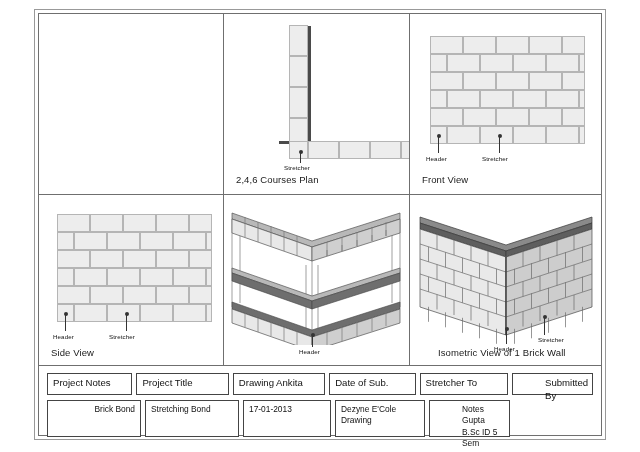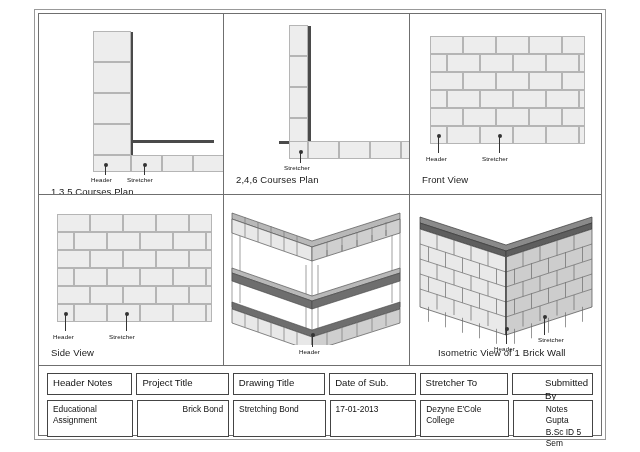--- a/index.html
+++ b/index.html
@@ -127,44 +127,20 @@
 <div id="sheet">
 
   <div class="frame-outer"></div>
   <div class="frame-inner">
 
     <div class="divider div-h" style="left:0px; top:180px; width:562px;"></div>
     <div class="divider div-h" style="left:0px; top:351px; width:562px;"></div>
     <div class="divider div-v" style="left:184px; top:0px; height:351px;"></div>
     <div class="divider div-v" style="left:370px; top:0px; height:351px;"></div>
 
-    <div class="panel" style="left:0px; top:0px; width:184px; height:180px;">
-
-      <div class="plan-shadow" style="left:91px; top:18px; width:3px; height:126px;"></div>
-      <div class="plan-shadow" style="left:55px; top:126px; width:120px; height:3px;"></div>
-
-      <div class="brick" style="left:54px; top:17px; width:38px; height:31px;"></div>
-      <div class="brick" style="left:54px; top:48px; width:38px; height:31px;"></div>
-      <div class="brick" style="left:54px; top:79px; width:38px; height:31px;"></div>
-      <div class="brick" style="left:54px; top:110px; width:38px; height:31px;"></div>
-
-      <div class="brick" style="left:54px; top:141px; width:38px; height:17px;"></div>
-
-      <div class="brick" style="left:92px; top:141px; width:31px; height:17px;"></div>
-      <div class="brick" style="left:123px; top:141px; width:31px; height:17px;"></div>
-      <div class="brick" style="left:154px; top:141px; width:31px; height:17px;"></div>
-
-      <div class="leader" style="left:66px; top:151px; height:10px;"></div>
-      <div class="callout-label" style="left:52px; top:162px;">Header</div>
-
-      <div class="leader" style="left:105px; top:151px; height:10px;"></div>
-      <div class="callout-label" style="left:88px; top:162px;">Stretcher</div>
-
-      <div class="panel-caption" style="left:12px; top:172px;">1,3,5 Courses Plan</div>
-    </div>
 
     <div class="panel" style="left:185px; top:0px; width:185px; height:180px;">
 
       <div class="plan-shadow" style="left:84px; top:12px; width:3px; height:133px;"></div>
       <div class="plan-shadow" style="left:55px; top:127px; width:123px; height:3px;"></div>
 
       <div class="brick" style="left:65px; top:11px; width:19px; height:31px;"></div>
       <div class="brick" style="left:65px; top:42px; width:19px; height:31px;"></div>
       <div class="brick" style="left:65px; top:73px; width:19px; height:31px;"></div>
       <div class="brick" style="left:65px; top:104px; width:19px; height:31px;"></div>
@@ -450,47 +426,43 @@
       <div class="leader" style="left:134px; top:122px; height:18px;"></div>
       <div class="callout-label" style="left:128px; top:141px;">Stretcher</div>
 
       <div class="leader" style="left:96px; top:134px; height:15px;"></div>
       <div class="callout-label" style="left:84px; top:150px;">Header</div>
 
       <div class="panel-caption" style="left:12px; top:152px;margin-left:16px;">Isometric View of 1 Brick Wall</div>
     </div>
 
     <div class="ttable" style="left:8px; top:359px; width:546px; height:22px;">
-      <div class="tcell head" style="width:87px;"><span>Header Notes</span></div>
+      <div class="tcell head" style="width:87px;"><span>Project Notes</span></div>
       <div class="tcell head" style="width:94px;"><span>Project Title</span></div>
-      <div class="tcell head" style="width:94px;"><span>Drawing Title</span></div>
+      <div class="tcell head" style="width:94px;"><span>Drawing Ankita</span></div>
       <div class="tcell head" style="width:88px;"><span>Date of Sub.</span></div>
       <div class="tcell head" style="width:90px;"><span>Stretcher To</span></div>
       <div class="tcell head" style="width:81px;"><span>Submitted By</span></div>
     </div>
 
     <div class="ttable" style="left:8px; top:386px; width:546px; height:37px;">
-      <div class="tcell" style="width:87px;">
-        <span class="l2">Educational</span>
-        <span class="l2">Assignment</span>
-      </div>
       <div class="tcell" style="width:94px;text-align:right;">
         <span class="l2">Brick Bond</span>
         <span class="l2"></span>
       </div>
       <div class="tcell" style="width:94px;">
         <span class="l2">Stretching Bond</span>
         <span class="l2"></span>
       </div>
       <div class="tcell" style="width:88px;">
         <span class="l2">17-01-2013</span>
         <span class="l2"></span>
       </div>
       <div class="tcell" style="width:90px;">
-        <span class="l2">Dezyne E'Cole College</span>
+        <span class="l2">Dezyne E'Cole Drawing</span>
         <span class="l2"></span>
       </div>
       <div class="tcell" style="width:81px;">
         <span class="l2">Notes Gupta</span>
         <span class="l2">B.Sc ID 5 Sem</span>
       </div>
     </div>
 
   </div>
 </div>

